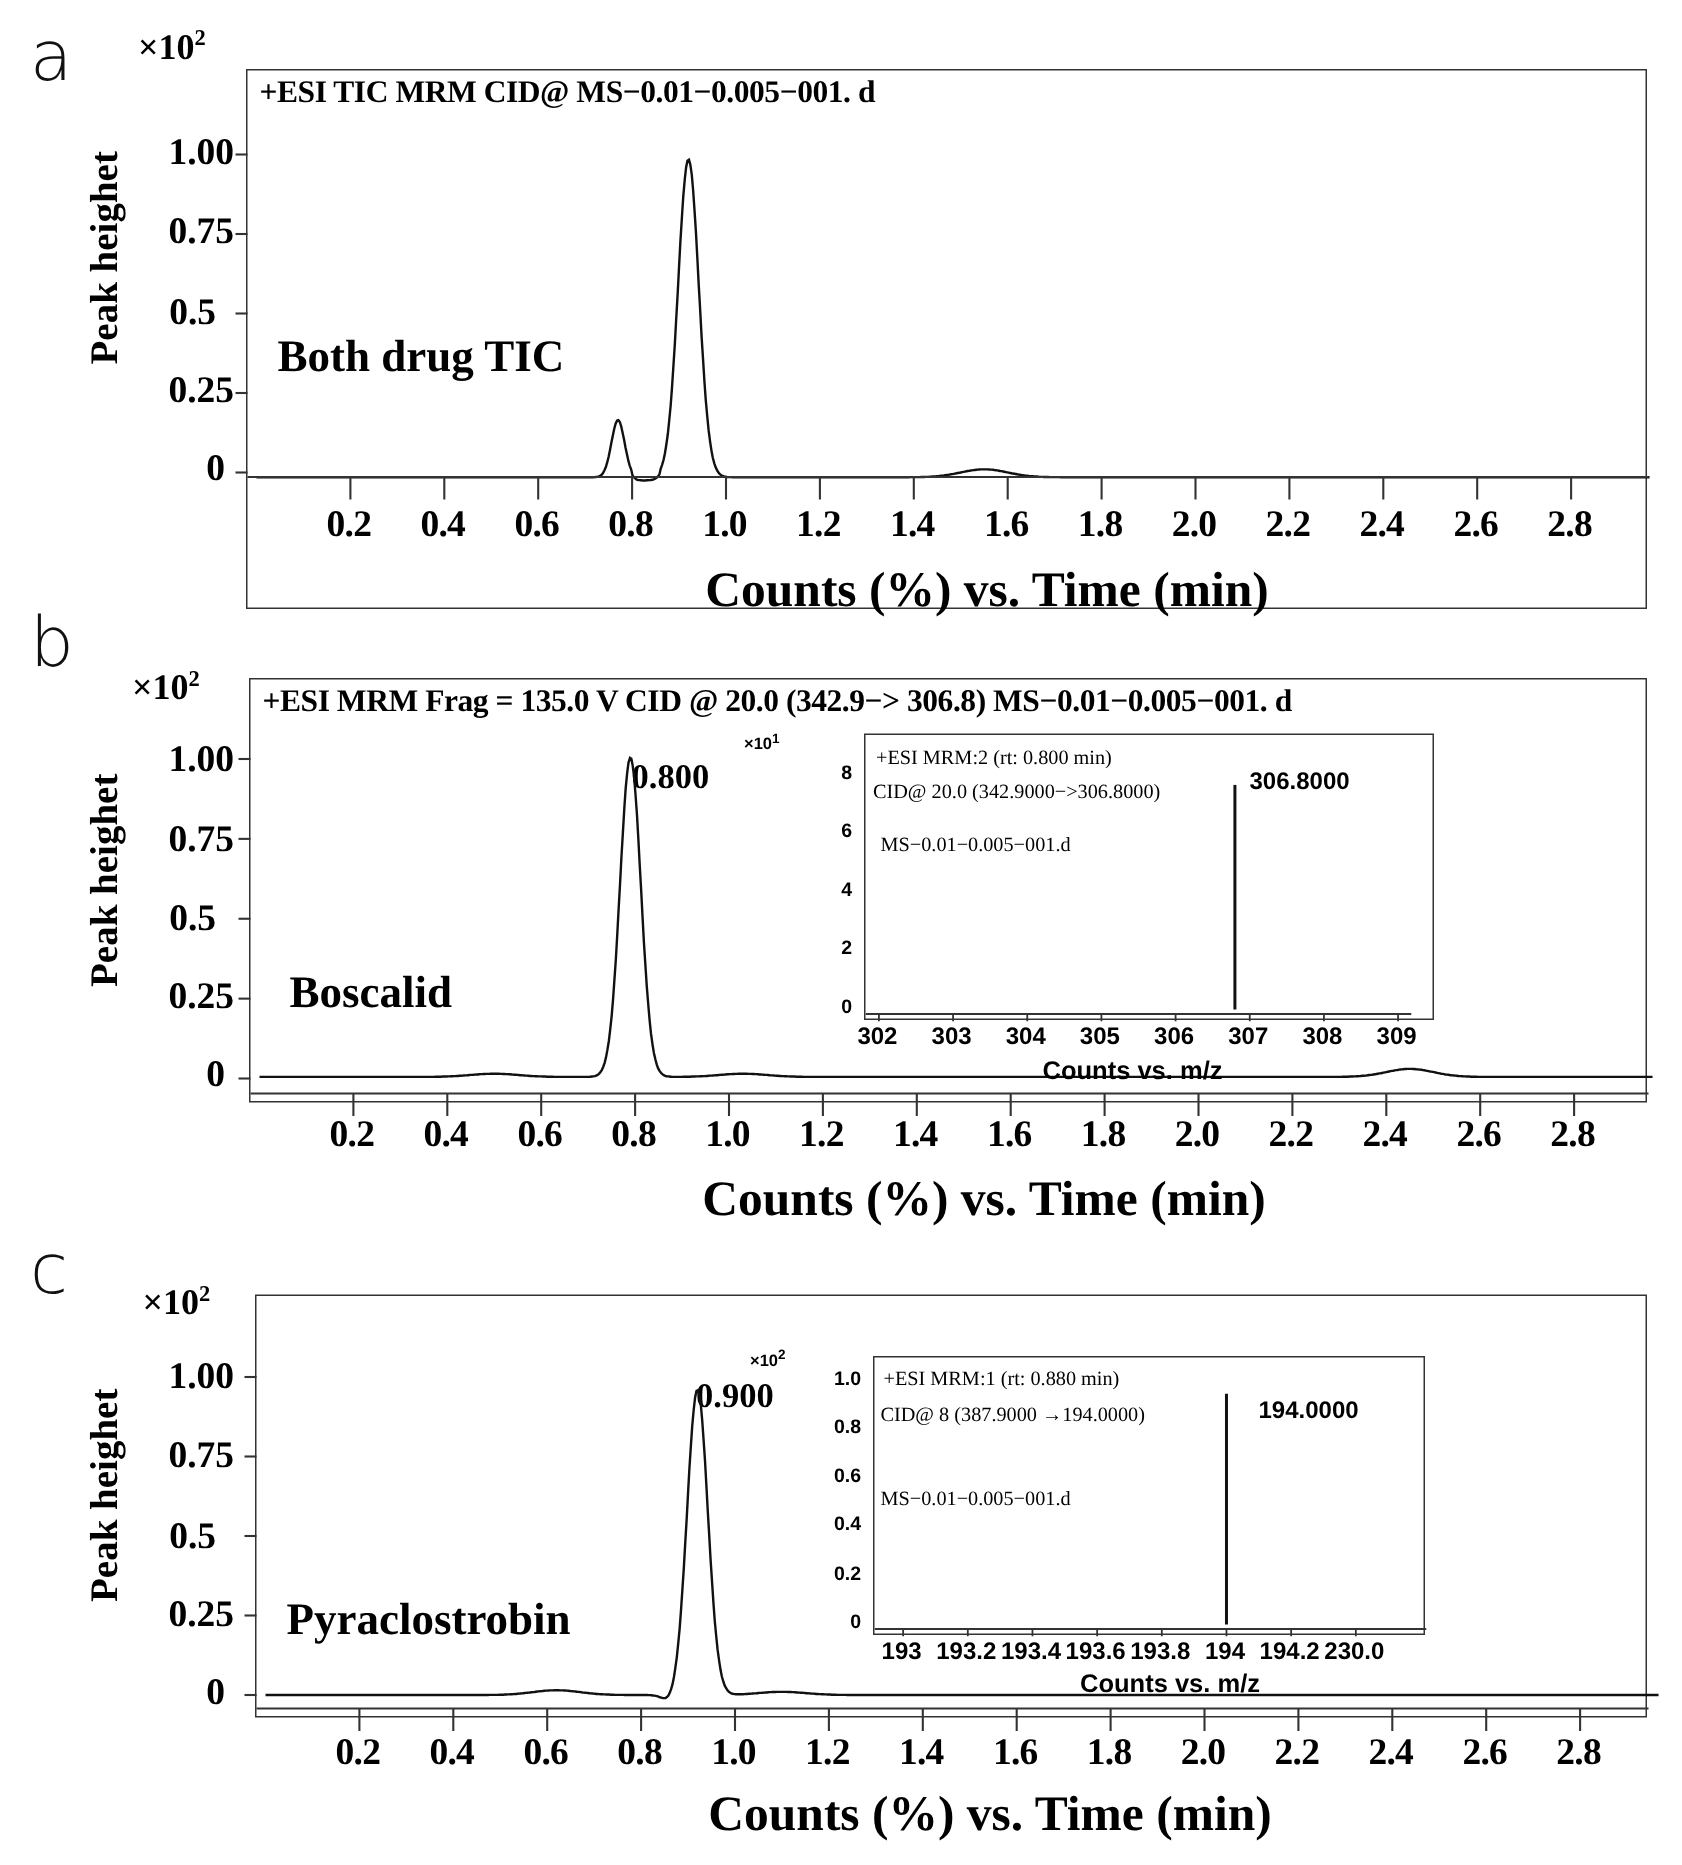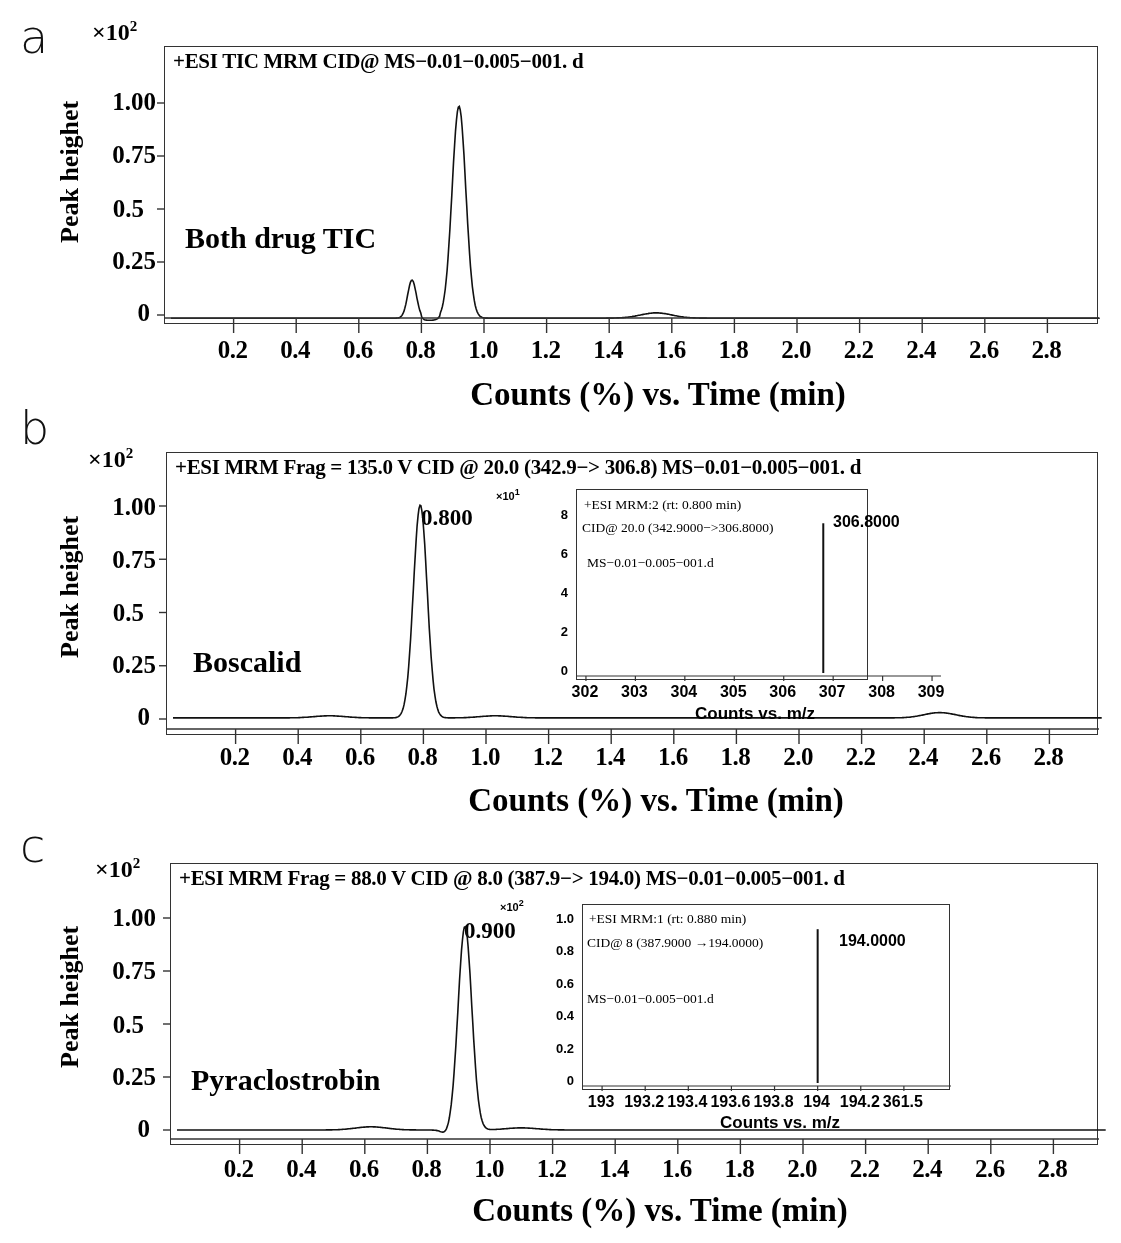--- a/index.html
+++ b/index.html
@@ -34,21 +34,21 @@
   <div class="panel-letter" style="top:14px;">a</div>
   <div class="scale-note" style="left:92px;top:18px;"><span>×10</span><sup>2</sup></div>
   <div class="ylabel" style="left:0px;top:158px;width:140px;">Peak heighet</div>
   <div>
     <div class="ytick" style="left:76px;top:88px;">1.00</div>
     <div class="ytick" style="left:76px;top:141px;">0.75</div>
     <div class="ytick" style="left:64px;top:195px;">0.5</div>
     <div class="ytick" style="left:76px;top:247px;">0.25</div>
     <div class="ytick" style="left:70px;top:299px;">0</div>
   </div>
-  <div class="plot" style="left:164px;top:46px;width:934px;height:278px;">
+  <div class="plot" style="left:164px;top:46px;width:934px;height:360px;">
     <div class="plot-title">+ESI TIC MRM CID@ MS−0.01−0.005−001. d</div>
     <div class="annot" style="left:20px;top:174px;">Both drug TIC</div>
     <svg class="main" width="934" height="278" id="svg-a">
         <path d="M6.0 271.2 L6.9 271.2 L7.9 271.2 L8.8 271.2 L9.8 271.2 L10.7 271.2 L11.6 271.2 L12.6 271.2 L13.5 271.2 L14.5 271.2 L15.4 271.2 L16.3 271.2 L17.3 271.2 L18.2 271.2 L19.1 271.2 L20.1 271.2 L21.0 271.2 L22.0 271.2 L22.9 271.2 L23.8 271.2 L24.8 271.2 L25.7 271.2 L26.7 271.2 L27.6 271.2 L28.5 271.2 L29.5 271.2 L30.4 271.2 L31.4 271.2 L32.3 271.2 L33.2 271.2 L34.2 271.2 L35.1 271.2 L36.0 271.2 L37.0 271.2 L37.9 271.2 L38.9 271.2 L39.8 271.2 L40.7 271.2 L41.7 271.2 L42.6 271.2 L43.6 271.2 L44.5 271.2 L45.4 271.2 L46.4 271.2 L47.3 271.2 L48.3 271.2 L49.2 271.2 L50.1 271.2 L51.1 271.2 L52.0 271.2 L53.0 271.2 L53.9 271.2 L54.8 271.2 L55.8 271.2 L56.7 271.2 L57.6 271.2 L58.6 271.2 L59.5 271.2 L60.5 271.2 L61.4 271.2 L62.3 271.2 L63.3 271.2 L64.2 271.2 L65.2 271.2 L66.1 271.2 L67.0 271.2 L68.0 271.2 L68.9 271.2 L69.9 271.2 L70.8 271.2 L71.7 271.2 L72.7 271.2 L73.6 271.2 L74.5 271.2 L75.5 271.2 L76.4 271.2 L77.4 271.2 L78.3 271.2 L79.2 271.2 L80.2 271.2 L81.1 271.2 L82.1 271.2 L83.0 271.2 L83.9 271.2 L84.9 271.2 L85.8 271.2 L86.8 271.2 L87.7 271.2 L88.6 271.2 L89.6 271.2 L90.5 271.2 L91.4 271.2 L92.4 271.2 L93.3 271.2 L94.3 271.2 L95.2 271.2 L96.1 271.2 L97.1 271.2 L98.0 271.2 L99.0 271.2 L99.9 271.2 L100.8 271.2 L101.8 271.2 L102.7 271.2 L103.7 271.2 L104.6 271.2 L105.5 271.2 L106.5 271.2 L107.4 271.2 L108.4 271.2 L109.3 271.2 L110.2 271.2 L111.2 271.2 L112.1 271.2 L113.0 271.2 L114.0 271.2 L114.9 271.2 L115.9 271.2 L116.8 271.2 L117.7 271.2 L118.7 271.2 L119.6 271.2 L120.6 271.2 L121.5 271.2 L122.4 271.2 L123.4 271.2 L124.3 271.2 L125.3 271.2 L126.2 271.2 L127.1 271.2 L128.1 271.2 L129.0 271.2 L129.9 271.2 L130.9 271.2 L131.8 271.2 L132.8 271.2 L133.7 271.2 L134.6 271.2 L135.6 271.2 L136.5 271.2 L137.5 271.2 L138.4 271.2 L139.3 271.2 L140.3 271.2 L141.2 271.2 L142.2 271.2 L143.1 271.2 L144.0 271.2 L145.0 271.2 L145.9 271.2 L146.9 271.2 L147.8 271.2 L148.7 271.2 L149.7 271.2 L150.6 271.2 L151.5 271.2 L152.5 271.2 L153.4 271.2 L154.4 271.2 L155.3 271.2 L156.2 271.2 L157.2 271.2 L158.1 271.2 L159.1 271.2 L160.0 271.2 L160.9 271.2 L161.9 271.2 L162.8 271.2 L163.8 271.2 L164.7 271.2 L165.6 271.2 L166.6 271.2 L167.5 271.2 L168.4 271.2 L169.4 271.2 L170.3 271.2 L171.3 271.2 L172.2 271.2 L173.1 271.2 L174.1 271.2 L175.0 271.2 L176.0 271.2 L176.9 271.2 L177.8 271.2 L178.8 271.2 L179.7 271.2 L180.7 271.2 L181.6 271.2 L182.5 271.2 L183.5 271.2 L184.4 271.2 L185.3 271.2 L186.3 271.2 L187.2 271.2 L188.2 271.2 L189.1 271.2 L190.0 271.2 L191.0 271.2 L191.9 271.2 L192.9 271.2 L193.8 271.2 L194.7 271.2 L195.7 271.2 L196.6 271.2 L197.6 271.2 L198.5 271.2 L199.4 271.2 L200.4 271.2 L201.3 271.2 L202.3 271.2 L203.2 271.2 L204.1 271.2 L205.1 271.2 L206.0 271.2 L206.9 271.2 L207.9 271.2 L208.8 271.2 L209.8 271.2 L210.7 271.2 L211.6 271.2 L212.6 271.2 L213.5 271.2 L214.5 271.2 L215.4 271.2 L216.3 271.2 L217.3 271.2 L218.2 271.2 L219.2 271.2 L220.1 271.2 L221.0 271.2 L222.0 271.2 L222.9 271.2 L223.8 271.2 L224.8 271.2 L225.7 271.2 L226.7 271.2 L227.6 271.2 L228.5 271.2 L229.5 271.2 L230.4 271.2 L231.4 271.1 L232.3 271.0 L233.2 270.9 L234.2 270.7 L235.1 270.2 L236.1 269.5 L237.0 268.4 L237.9 266.7 L238.9 264.4 L239.8 261.3 L240.8 257.4 L241.7 252.9 L242.6 248.0 L243.6 243.2 L244.5 238.8 L245.4 235.4 L246.4 233.4 L247.3 233.1 L248.3 234.5 L249.2 237.5 L250.1 241.6 L251.1 246.4 L252.0 251.3 L253.0 256.0 L253.9 260.1 L254.8 263.4 L255.8 266.0 L256.7 270.0 L257.7 271.3 L258.6 272.1 L259.5 272.7 L260.5 273.0 L261.4 273.1 L262.3 273.2 L263.3 273.3 L264.2 273.3 L265.2 273.3 L266.1 273.2 L267.0 273.2 L268.0 273.1 L268.9 273.0 L269.9 272.8 L270.8 272.6 L271.7 272.1 L272.7 271.5 L273.6 270.6 L274.6 269.3 L275.5 265.4 L276.4 262.9 L277.4 259.5 L278.3 255.2 L279.2 249.5 L280.2 242.5 L281.1 233.8 L282.1 223.5 L283.0 211.4 L283.9 197.6 L284.9 182.3 L285.8 165.7 L286.8 148.4 L287.7 130.9 L288.6 113.9 L289.6 98.0 L290.5 84.1 L291.5 72.7 L292.4 64.6 L293.3 60.1 L294.3 59.4 L295.2 62.7 L296.2 69.6 L297.1 80.0 L298.0 93.1 L299.0 108.4 L299.9 125.2 L300.8 142.6 L301.8 160.0 L302.7 176.9 L303.7 192.6 L304.6 207.0 L305.5 219.6 L306.5 230.6 L307.4 239.8 L308.4 247.4 L309.3 253.4 L310.2 258.2 L311.2 261.9 L312.1 264.6 L313.1 266.6 L314.0 268.1 L314.9 269.1 L315.9 269.8 L316.8 270.3 L317.7 270.6 L318.7 270.8 L319.6 271.0 L320.6 271.1 L321.5 271.1 L322.4 271.1 L323.4 271.2 L324.3 271.2 L325.3 271.2 L326.2 271.2 L327.1 271.2 L328.1 271.2 L329.0 271.2 L330.0 271.2 L330.9 271.2 L331.8 271.2 L332.8 271.2 L333.7 271.2 L334.6 271.2 L335.6 271.2 L336.5 271.2 L337.5 271.2 L338.4 271.2 L339.3 271.2 L340.3 271.2 L341.2 271.2 L342.2 271.2 L343.1 271.2 L344.0 271.2 L345.0 271.2 L345.9 271.2 L346.9 271.2 L347.8 271.2 L348.7 271.2 L349.7 271.2 L350.6 271.2 L351.6 271.2 L352.5 271.2 L353.4 271.2 L354.4 271.2 L355.3 271.2 L356.2 271.2 L357.2 271.2 L358.1 271.2 L359.1 271.2 L360.0 271.2 L360.9 271.2 L361.9 271.2 L362.8 271.2 L363.8 271.2 L364.7 271.2 L365.6 271.2 L366.6 271.2 L367.5 271.2 L368.5 271.2 L369.4 271.2 L370.3 271.2 L371.3 271.2 L372.2 271.2 L373.1 271.2 L374.1 271.2 L375.0 271.2 L376.0 271.2 L376.9 271.2 L377.8 271.2 L378.8 271.2 L379.7 271.2 L380.7 271.2 L381.6 271.2 L382.5 271.2 L383.5 271.2 L384.4 271.2 L385.4 271.2 L386.3 271.2 L387.2 271.2 L388.2 271.2 L389.1 271.2 L390.1 271.2 L391.0 271.2 L391.9 271.2 L392.9 271.2 L393.8 271.2 L394.7 271.2 L395.7 271.2 L396.6 271.2 L397.6 271.2 L398.5 271.2 L399.4 271.2 L400.4 271.2 L401.3 271.2 L402.3 271.2 L403.2 271.2 L404.1 271.2 L405.1 271.2 L406.0 271.2 L407.0 271.2 L407.9 271.2 L408.8 271.2 L409.8 271.2 L410.7 271.2 L411.6 271.2 L412.6 271.2 L413.5 271.2 L414.5 271.2 L415.4 271.2 L416.3 271.2 L417.3 271.2 L418.2 271.2 L419.2 271.2 L420.1 271.2 L421.0 271.2 L422.0 271.2 L422.9 271.2 L423.9 271.2 L424.8 271.2 L425.7 271.2 L426.7 271.2 L427.6 271.2 L428.5 271.2 L429.5 271.2 L430.4 271.2 L431.4 271.2 L432.3 271.2 L433.2 271.2 L434.2 271.2 L435.1 271.2 L436.1 271.2 L437.0 271.2 L437.9 271.2 L438.9 271.2 L439.8 271.2 L440.8 271.2 L441.7 271.1 L442.6 271.1 L443.6 271.1 L444.5 271.1 L445.5 271.1 L446.4 271.1 L447.3 271.1 L448.3 271.1 L449.2 271.0 L450.1 271.0 L451.1 271.0 L452.0 270.9 L453.0 270.9 L453.9 270.9 L454.8 270.8 L455.8 270.8 L456.7 270.7 L457.7 270.6 L458.6 270.6 L459.5 270.5 L460.5 270.4 L461.4 270.3 L462.4 270.2 L463.3 270.1 L464.2 270.0 L465.2 269.8 L466.1 269.7 L467.0 269.6 L468.0 269.4 L468.9 269.2 L469.9 269.1 L470.8 268.9 L471.7 268.7 L472.7 268.5 L473.6 268.3 L474.6 268.2 L475.5 268.0 L476.4 267.8 L477.4 267.6 L478.3 267.4 L479.3 267.2 L480.2 267.0 L481.1 266.9 L482.1 266.7 L483.0 266.6 L484.0 266.4 L484.9 266.3 L485.8 266.2 L486.8 266.1 L487.7 266.0 L488.6 265.9 L489.6 265.9 L490.5 265.9 L491.5 265.9 L492.4 265.9 L493.3 265.9 L494.3 266.0 L495.2 266.1 L496.2 266.1 L497.1 266.2 L498.0 266.4 L499.0 266.5 L499.9 266.6 L500.9 266.8 L501.8 267.0 L502.7 267.1 L503.7 267.3 L504.6 267.5 L505.5 267.7 L506.5 267.9 L507.4 268.1 L508.4 268.3 L509.3 268.5 L510.2 268.7 L511.2 268.8 L512.1 269.0 L513.1 269.2 L514.0 269.4 L514.9 269.5 L515.9 269.7 L516.8 269.8 L517.8 269.9 L518.7 270.1 L519.6 270.2 L520.6 270.3 L521.5 270.4 L522.4 270.5 L523.4 270.5 L524.3 270.6 L525.3 270.7 L526.2 270.7 L527.1 270.8 L528.1 270.9 L529.0 270.9 L530.0 270.9 L530.9 271.0 L531.8 271.0 L532.8 271.0 L533.7 271.0 L534.7 271.1 L535.6 271.1 L536.5 271.1 L537.5 271.1 L538.4 271.1 L539.4 271.1 L540.3 271.1 L541.2 271.1 L542.2 271.2 L543.1 271.2 L544.0 271.2 L545.0 271.2 L545.9 271.2 L546.9 271.2 L547.8 271.2 L548.7 271.2 L549.7 271.2 L550.6 271.2 L551.6 271.2 L552.5 271.2 L553.4 271.2 L554.4 271.2 L555.3 271.2 L556.3 271.2 L557.2 271.2 L558.1 271.2 L559.1 271.2 L560.0 271.2 L560.9 271.2 L561.9 271.2 L562.8 271.2 L563.8 271.2 L564.7 271.2 L565.6 271.2 L566.6 271.2 L567.5 271.2 L568.5 271.2 L569.4 271.2 L570.3 271.2 L571.3 271.2 L572.2 271.2 L573.2 271.2 L574.1 271.2 L575.0 271.2 L576.0 271.2 L576.9 271.2 L577.9 271.2 L578.8 271.2 L579.7 271.2 L580.7 271.2 L581.6 271.2 L582.5 271.2 L583.5 271.2 L584.4 271.2 L585.4 271.2 L586.3 271.2 L587.2 271.2 L588.2 271.2 L589.1 271.2 L590.1 271.2 L591.0 271.2 L591.9 271.2 L592.9 271.2 L593.8 271.2 L594.8 271.2 L595.7 271.2 L596.6 271.2 L597.6 271.2 L598.5 271.2 L599.4 271.2 L600.4 271.2 L601.3 271.2 L602.3 271.2 L603.2 271.2 L604.1 271.2 L605.1 271.2 L606.0 271.2 L607.0 271.2 L607.9 271.2 L608.8 271.2 L609.8 271.2 L610.7 271.2 L611.7 271.2 L612.6 271.2 L613.5 271.2 L614.5 271.2 L615.4 271.2 L616.3 271.2 L617.3 271.2 L618.2 271.2 L619.2 271.2 L620.1 271.2 L621.0 271.2 L622.0 271.2 L622.9 271.2 L623.9 271.2 L624.8 271.2 L625.7 271.2 L626.7 271.2 L627.6 271.2 L628.6 271.2 L629.5 271.2 L630.4 271.2 L631.4 271.2 L632.3 271.2 L633.3 271.2 L634.2 271.2 L635.1 271.2 L636.1 271.2 L637.0 271.2 L637.9 271.2 L638.9 271.2 L639.8 271.2 L640.8 271.2 L641.7 271.2 L642.6 271.2 L643.6 271.2 L644.5 271.2 L645.5 271.2 L646.4 271.2 L647.3 271.2 L648.3 271.2 L649.2 271.2 L650.2 271.2 L651.1 271.2 L652.0 271.2 L653.0 271.2 L653.9 271.2 L654.8 271.2 L655.8 271.2 L656.7 271.2 L657.7 271.2 L658.6 271.2 L659.5 271.2 L660.5 271.2 L661.4 271.2 L662.4 271.2 L663.3 271.2 L664.2 271.2 L665.2 271.2 L666.1 271.2 L667.1 271.2 L668.0 271.2 L668.9 271.2 L669.9 271.2 L670.8 271.2 L671.8 271.2 L672.7 271.2 L673.6 271.2 L674.6 271.2 L675.5 271.2 L676.4 271.2 L677.4 271.2 L678.3 271.2 L679.3 271.2 L680.2 271.2 L681.1 271.2 L682.1 271.2 L683.0 271.2 L684.0 271.2 L684.9 271.2 L685.8 271.2 L686.8 271.2 L687.7 271.2 L688.7 271.2 L689.6 271.2 L690.5 271.2 L691.5 271.2 L692.4 271.2 L693.3 271.2 L694.3 271.2 L695.2 271.2 L696.2 271.2 L697.1 271.2 L698.0 271.2 L699.0 271.2 L699.9 271.2 L700.9 271.2 L701.8 271.2 L702.7 271.2 L703.7 271.2 L704.6 271.2 L705.6 271.2 L706.5 271.2 L707.4 271.2 L708.4 271.2 L709.3 271.2 L710.2 271.2 L711.2 271.2 L712.1 271.2 L713.1 271.2 L714.0 271.2 L714.9 271.2 L715.9 271.2 L716.8 271.2 L717.8 271.2 L718.7 271.2 L719.6 271.2 L720.6 271.2 L721.5 271.2 L722.5 271.2 L723.4 271.2 L724.3 271.2 L725.3 271.2 L726.2 271.2 L727.2 271.2 L728.1 271.2 L729.0 271.2 L730.0 271.2 L730.9 271.2 L731.8 271.2 L732.8 271.2 L733.7 271.2 L734.7 271.2 L735.6 271.2 L736.5 271.2 L737.5 271.2 L738.4 271.2 L739.4 271.2 L740.3 271.2 L741.2 271.2 L742.2 271.2 L743.1 271.2 L744.1 271.2 L745.0 271.2 L745.9 271.2 L746.9 271.2 L747.8 271.2 L748.7 271.2 L749.7 271.2 L750.6 271.2 L751.6 271.2 L752.5 271.2 L753.4 271.2 L754.4 271.2 L755.3 271.2 L756.3 271.2 L757.2 271.2 L758.1 271.2 L759.1 271.2 L760.0 271.2 L761.0 271.2 L761.9 271.2 L762.8 271.2 L763.8 271.2 L764.7 271.2 L765.7 271.2 L766.6 271.2 L767.5 271.2 L768.5 271.2 L769.4 271.2 L770.3 271.2 L771.3 271.2 L772.2 271.2 L773.2 271.2 L774.1 271.2 L775.0 271.2 L776.0 271.2 L776.9 271.2 L777.9 271.2 L778.8 271.2 L779.7 271.2 L780.7 271.2 L781.6 271.2 L782.6 271.2 L783.5 271.2 L784.4 271.2 L785.4 271.2 L786.3 271.2 L787.2 271.2 L788.2 271.2 L789.1 271.2 L790.1 271.2 L791.0 271.2 L791.9 271.2 L792.9 271.2 L793.8 271.2 L794.8 271.2 L795.7 271.2 L796.6 271.2 L797.6 271.2 L798.5 271.2 L799.5 271.2 L800.4 271.2 L801.3 271.2 L802.3 271.2 L803.2 271.2 L804.1 271.2 L805.1 271.2 L806.0 271.2 L807.0 271.2 L807.9 271.2 L808.8 271.2 L809.8 271.2 L810.7 271.2 L811.7 271.2 L812.6 271.2 L813.5 271.2 L814.5 271.2 L815.4 271.2 L816.4 271.2 L817.3 271.2 L818.2 271.2 L819.2 271.2 L820.1 271.2 L821.1 271.2 L822.0 271.2 L822.9 271.2 L823.9 271.2 L824.8 271.2 L825.7 271.2 L826.7 271.2 L827.6 271.2 L828.6 271.2 L829.5 271.2 L830.4 271.2 L831.4 271.2 L832.3 271.2 L833.3 271.2 L834.2 271.2 L835.1 271.2 L836.1 271.2 L837.0 271.2 L838.0 271.2 L838.9 271.2 L839.8 271.2 L840.8 271.2 L841.7 271.2 L842.6 271.2 L843.6 271.2 L844.5 271.2 L845.5 271.2 L846.4 271.2 L847.3 271.2 L848.3 271.2 L849.2 271.2 L850.2 271.2 L851.1 271.2 L852.0 271.2 L853.0 271.2 L853.9 271.2 L854.9 271.2 L855.8 271.2 L856.7 271.2 L857.7 271.2 L858.6 271.2 L859.6 271.2 L860.5 271.2 L861.4 271.2 L862.4 271.2 L863.3 271.2 L864.2 271.2 L865.2 271.2 L866.1 271.2 L867.1 271.2 L868.0 271.2 L868.9 271.2 L869.9 271.2 L870.8 271.2 L871.8 271.2 L872.7 271.2 L873.6 271.2 L874.6 271.2 L875.5 271.2 L876.5 271.2 L877.4 271.2 L878.3 271.2 L879.3 271.2 L880.2 271.2 L881.1 271.2 L882.1 271.2 L883.0 271.2 L884.0 271.2 L884.9 271.2 L885.8 271.2 L886.8 271.2 L887.7 271.2 L888.7 271.2 L889.6 271.2 L890.5 271.2 L891.5 271.2 L892.4 271.2 L893.4 271.2 L894.3 271.2 L895.2 271.2 L896.2 271.2 L897.1 271.2 L898.0 271.2 L899.0 271.2 L899.9 271.2 L900.9 271.2 L901.8 271.2 L902.7 271.2 L903.7 271.2 L904.6 271.2 L905.6 271.2 L906.5 271.2 L907.4 271.2 L908.4 271.2 L909.3 271.2 L910.3 271.2 L911.2 271.2 L912.1 271.2 L913.1 271.2 L914.0 271.2 L915.0 271.2 L915.9 271.2 L916.8 271.2 L917.8 271.2 L918.7 271.2 L919.6 271.2 L920.6 271.2 L921.5 271.2 L922.5 271.2 L923.4 271.2 L924.3 271.2 L925.3 271.2 L926.2 271.2 L927.2 271.2 L928.1 271.2 L929.0 271.2 L930.0 271.2 L930.9 271.2 L931.9 271.2 L932.8 271.2 L933.7 271.2 L934.7 271.2" fill="none" stroke="#111" stroke-width="1.6"></path>
         <line x1="0" y1="271" x2="934" y2="271" stroke="#333" stroke-width="1.4"></line>
         <line x1="-8" y1="56" x2="0" y2="56" stroke="#333" stroke-width="1.4"></line>
         <line x1="-8" y1="109" x2="0" y2="109" stroke="#333" stroke-width="1.4"></line>
         <line x1="-8" y1="162" x2="0" y2="162" stroke="#333" stroke-width="1.4"></line>
         <line x1="-8" y1="215" x2="0" y2="215" stroke="#333" stroke-width="1.4"></line>
         <line x1="-8" y1="268" x2="0" y2="268" stroke="#333" stroke-width="1.4"></line>
@@ -121,21 +121,21 @@
         <line x1="569.4" y1="276" x2="569.4" y2="291" stroke="#333" stroke-width="1.4"></line>
         <line x1="632" y1="276" x2="632" y2="291" stroke="#333" stroke-width="1.4"></line>
         <line x1="694.6" y1="276" x2="694.6" y2="291" stroke="#333" stroke-width="1.4"></line>
         <line x1="757.1999999999999" y1="276" x2="757.1999999999999" y2="291" stroke="#333" stroke-width="1.4"></line>
         <line x1="819.8000000000001" y1="276" x2="819.8000000000001" y2="291" stroke="#333" stroke-width="1.4"></line>
         <line x1="882.4" y1="276" x2="882.4" y2="291" stroke="#333" stroke-width="1.4"></line>
       </svg>
   </div>
   <div class="inset" style="left:540px;top:80px;width:410px;height:240px;" id="inset-b">
     <div class="inset-scale" style="left:-44px;top:2px;"><span>×10</span><sup>1</sup></div>
-    <div class="inset-box" style="left:36px;top:4px;width:292px;height:191px;">
+    <div class="inset-box" style="left:36px;top:4px;width:380px;height:191px;">
       <div class="inset-text" style="left:7px;top:7px;">+ESI MRM:2 (rt: 0.800 min)</div>
       <div class="inset-text" style="left:5px;top:30px;">CID@ 20.0 (342.9000−&gt;306.8000)</div>
       <div class="inset-text" style="left:10px;top:65px;">MS−0.01−0.005−001.d</div>
       <div class="inset-peak-label" style="left:256px;top:23px;">306.8000</div>
       <svg width="364" height="191" style="position:absolute;left:0;top:0;" id="isvg-b">
           <line x1="246.27777777777794" y1="183" x2="246.27777777777794" y2="33.27777777777777" stroke="#111" stroke-width="2"></line>
           <line x1="0" y1="186" x2="364" y2="186" stroke="#333" stroke-width="1.2"></line>
           <line x1="8.944444444445537" y1="186" x2="8.944444444445537" y2="191" stroke="#333" stroke-width="1.2"></line>
           <line x1="58.388888888889674" y1="186" x2="58.388888888889674" y2="191" stroke="#333" stroke-width="1.2"></line>
           <line x1="107.8333333333338" y1="186" x2="107.8333333333338" y2="191" stroke="#333" stroke-width="1.2"></line>
@@ -189,21 +189,20 @@
   <div class="scale-note" style="left:95px;top:40px;"><span>×10</span><sup>2</sup></div>
   <div class="ylabel" style="left:0px;top:168px;width:140px;">Peak heighet</div>
   <div>
     <div class="ytick" style="left:76px;top:89px;">1.00</div>
     <div class="ytick" style="left:76px;top:142px;">0.75</div>
     <div class="ytick" style="left:64px;top:196px;">0.5</div>
     <div class="ytick" style="left:76px;top:248px;">0.25</div>
     <div class="ytick" style="left:70px;top:300px;">0</div>
   </div>
   <div class="plot" style="left:170px;top:48px;width:928px;height:282px;">
-    <div class="plot-title">+ESI MRM Frag = 88.0 V CID @ 8.0 (387.9−&gt; 194.0) MS−0.01−0.005−001. d</div>
     <div class="annot" style="left:20px;top:199px;">Pyraclostrobin</div>
     <div class="rt-label" style="left:293px;top:54px;">0.900</div>
     <svg class="main" width="928" height="282" id="svg-c">
         <path d="M6.0 266.0 L6.9 266.0 L7.9 266.0 L8.8 266.0 L9.8 266.0 L10.7 266.0 L11.6 266.0 L12.6 266.0 L13.5 266.0 L14.5 266.0 L15.4 266.0 L16.3 266.0 L17.3 266.0 L18.2 266.0 L19.1 266.0 L20.1 266.0 L21.0 266.0 L22.0 266.0 L22.9 266.0 L23.8 266.0 L24.8 266.0 L25.7 266.0 L26.7 266.0 L27.6 266.0 L28.5 266.0 L29.5 266.0 L30.4 266.0 L31.4 266.0 L32.3 266.0 L33.2 266.0 L34.2 266.0 L35.1 266.0 L36.0 266.0 L37.0 266.0 L37.9 266.0 L38.9 266.0 L39.8 266.0 L40.7 266.0 L41.7 266.0 L42.6 266.0 L43.6 266.0 L44.5 266.0 L45.4 266.0 L46.4 266.0 L47.3 266.0 L48.3 266.0 L49.2 266.0 L50.1 266.0 L51.1 266.0 L52.0 266.0 L53.0 266.0 L53.9 266.0 L54.8 266.0 L55.8 266.0 L56.7 266.0 L57.6 266.0 L58.6 266.0 L59.5 266.0 L60.5 266.0 L61.4 266.0 L62.3 266.0 L63.3 266.0 L64.2 266.0 L65.2 266.0 L66.1 266.0 L67.0 266.0 L68.0 266.0 L68.9 266.0 L69.9 266.0 L70.8 266.0 L71.7 266.0 L72.7 266.0 L73.6 266.0 L74.5 266.0 L75.5 266.0 L76.4 266.0 L77.4 266.0 L78.3 266.0 L79.2 266.0 L80.2 266.0 L81.1 266.0 L82.1 266.0 L83.0 266.0 L83.9 266.0 L84.9 266.0 L85.8 266.0 L86.8 266.0 L87.7 266.0 L88.6 266.0 L89.6 266.0 L90.5 266.0 L91.4 266.0 L92.4 266.0 L93.3 266.0 L94.3 266.0 L95.2 266.0 L96.1 266.0 L97.1 266.0 L98.0 266.0 L99.0 266.0 L99.9 266.0 L100.8 266.0 L101.8 266.0 L102.7 266.0 L103.7 266.0 L104.6 266.0 L105.5 266.0 L106.5 266.0 L107.4 266.0 L108.4 266.0 L109.3 266.0 L110.2 266.0 L111.2 266.0 L112.1 266.0 L113.0 266.0 L114.0 266.0 L114.9 266.0 L115.9 266.0 L116.8 266.0 L117.7 266.0 L118.7 266.0 L119.6 266.0 L120.6 266.0 L121.5 266.0 L122.4 266.0 L123.4 266.0 L124.3 266.0 L125.3 266.0 L126.2 266.0 L127.1 266.0 L128.1 266.0 L129.0 266.0 L129.9 266.0 L130.9 266.0 L131.8 266.0 L132.8 266.0 L133.7 266.0 L134.6 266.0 L135.6 266.0 L136.5 266.0 L137.5 266.0 L138.4 266.0 L139.3 266.0 L140.3 266.0 L141.2 266.0 L142.2 266.0 L143.1 266.0 L144.0 266.0 L145.0 266.0 L145.9 266.0 L146.9 266.0 L147.8 266.0 L148.7 266.0 L149.7 266.0 L150.6 266.0 L151.5 266.0 L152.5 266.0 L153.4 266.0 L154.4 266.0 L155.3 265.9 L156.2 265.9 L157.2 265.9 L158.1 265.9 L159.1 265.9 L160.0 265.9 L160.9 265.9 L161.9 265.8 L162.8 265.8 L163.8 265.8 L164.7 265.8 L165.6 265.7 L166.6 265.7 L167.5 265.6 L168.4 265.6 L169.4 265.5 L170.3 265.5 L171.3 265.4 L172.2 265.3 L173.1 265.3 L174.1 265.2 L175.0 265.1 L176.0 265.0 L176.9 264.9 L177.8 264.8 L178.8 264.7 L179.7 264.6 L180.7 264.5 L181.6 264.4 L182.5 264.3 L183.5 264.2 L184.4 264.1 L185.3 264.0 L186.3 263.8 L187.2 263.7 L188.2 263.6 L189.1 263.5 L190.0 263.4 L191.0 263.3 L191.9 263.2 L192.9 263.1 L193.8 263.1 L194.7 263.0 L195.7 262.9 L196.6 262.9 L197.6 262.9 L198.5 262.8 L199.4 262.8 L200.4 262.8 L201.3 262.8 L202.3 262.9 L203.2 262.9 L204.1 262.9 L205.1 263.0 L206.0 263.0 L206.9 263.1 L207.9 263.2 L208.8 263.3 L209.8 263.4 L210.7 263.5 L211.6 263.6 L212.6 263.7 L213.5 263.8 L214.5 263.9 L215.4 264.0 L216.3 264.1 L217.3 264.3 L218.2 264.4 L219.2 264.5 L220.1 264.6 L221.0 264.7 L222.0 264.8 L222.9 264.9 L223.8 265.0 L224.8 265.1 L225.7 265.2 L226.7 265.3 L227.6 265.3 L228.5 265.4 L229.5 265.5 L230.4 265.5 L231.4 265.6 L232.3 265.6 L233.2 265.7 L234.2 265.7 L235.1 265.7 L236.1 265.8 L237.0 265.8 L237.9 265.8 L238.9 265.9 L239.8 265.9 L240.8 265.9 L241.7 265.9 L242.6 265.9 L243.6 265.9 L244.5 265.9 L245.4 266.0 L246.4 266.0 L247.3 266.0 L248.3 266.0 L249.2 266.0 L250.1 266.0 L251.1 266.0 L252.0 266.0 L253.0 266.0 L253.9 266.0 L254.8 266.0 L255.8 266.0 L256.7 266.0 L257.7 266.0 L258.6 266.0 L259.5 266.0 L260.5 266.0 L261.4 266.1 L262.3 266.1 L263.3 266.2 L264.2 266.3 L265.2 266.4 L266.1 266.6 L267.0 266.8 L268.0 267.1 L268.9 267.5 L269.9 267.8 L270.8 268.0 L271.7 268.1 L272.7 268.0 L273.6 267.4 L274.6 266.4 L275.5 264.6 L276.4 262.1 L277.4 258.6 L278.3 254.0 L279.2 248.1 L280.2 240.9 L281.1 232.1 L282.1 221.7 L283.0 209.6 L283.9 196.1 L284.9 181.1 L285.8 165.1 L286.8 148.4 L287.7 131.4 L288.6 115.0 L289.6 99.8 L290.5 86.4 L291.5 75.5 L292.4 67.7 L293.3 63.3 L294.3 62.7 L295.2 65.8 L296.2 72.5 L297.1 82.4 L298.0 95.1 L299.0 109.8 L299.9 125.8 L300.8 142.5 L301.8 159.3 L302.7 175.4 L303.7 190.6 L304.6 204.3 L305.5 216.5 L306.5 227.0 L307.4 235.8 L308.4 243.1 L309.3 248.9 L310.2 253.5 L311.2 257.0 L312.1 259.6 L313.1 261.5 L314.0 262.9 L314.9 263.9 L315.9 264.5 L316.8 265.0 L317.7 265.2 L318.7 265.4 L319.6 265.5 L320.6 265.5 L321.5 265.5 L322.4 265.5 L323.4 265.5 L324.3 265.5 L325.3 265.4 L326.2 265.3 L327.1 265.3 L328.1 265.2 L329.0 265.2 L330.0 265.1 L330.9 265.0 L331.8 264.9 L332.8 264.9 L333.7 264.8 L334.6 264.7 L335.6 264.6 L336.5 264.6 L337.5 264.5 L338.4 264.4 L339.3 264.3 L340.3 264.3 L341.2 264.2 L342.2 264.1 L343.1 264.1 L344.0 264.0 L345.0 264.0 L345.9 264.0 L346.9 263.9 L347.8 263.9 L348.7 263.9 L349.7 263.9 L350.6 263.9 L351.6 263.9 L352.5 263.9 L353.4 263.9 L354.4 264.0 L355.3 264.0 L356.2 264.0 L357.2 264.1 L358.1 264.1 L359.1 264.2 L360.0 264.3 L360.9 264.3 L361.9 264.4 L362.8 264.5 L363.8 264.5 L364.7 264.6 L365.6 264.7 L366.6 264.8 L367.5 264.8 L368.5 264.9 L369.4 265.0 L370.3 265.1 L371.3 265.1 L372.2 265.2 L373.1 265.3 L374.1 265.3 L375.0 265.4 L376.0 265.4 L376.9 265.5 L377.8 265.5 L378.8 265.6 L379.7 265.6 L380.7 265.7 L381.6 265.7 L382.5 265.7 L383.5 265.8 L384.4 265.8 L385.4 265.8 L386.3 265.8 L387.2 265.9 L388.2 265.9 L389.1 265.9 L390.1 265.9 L391.0 265.9 L391.9 265.9 L392.9 265.9 L393.8 266.0 L394.7 266.0 L395.7 266.0 L396.6 266.0 L397.6 266.0 L398.5 266.0 L399.4 266.0 L400.4 266.0 L401.3 266.0 L402.3 266.0 L403.2 266.0 L404.1 266.0 L405.1 266.0 L406.0 266.0 L407.0 266.0 L407.9 266.0 L408.8 266.0 L409.8 266.0 L410.7 266.0 L411.6 266.0 L412.6 266.0 L413.5 266.0 L414.5 266.0 L415.4 266.0 L416.3 266.0 L417.3 266.0 L418.2 266.0 L419.2 266.0 L420.1 266.0 L421.0 266.0 L422.0 266.0 L422.9 266.0 L423.9 266.0 L424.8 266.0 L425.7 266.0 L426.7 266.0 L427.6 266.0 L428.5 266.0 L429.5 266.0 L430.4 266.0 L431.4 266.0 L432.3 266.0 L433.2 266.0 L434.2 266.0 L435.1 266.0 L436.1 266.0 L437.0 266.0 L437.9 266.0 L438.9 266.0 L439.8 266.0 L440.8 266.0 L441.7 266.0 L442.6 266.0 L443.6 266.0 L444.5 266.0 L445.5 266.0 L446.4 266.0 L447.3 266.0 L448.3 266.0 L449.2 266.0 L450.1 266.0 L451.1 266.0 L452.0 266.0 L453.0 266.0 L453.9 266.0 L454.8 266.0 L455.8 266.0 L456.7 266.0 L457.7 266.0 L458.6 266.0 L459.5 266.0 L460.5 266.0 L461.4 266.0 L462.4 266.0 L463.3 266.0 L464.2 266.0 L465.2 266.0 L466.1 266.0 L467.0 266.0 L468.0 266.0 L468.9 266.0 L469.9 266.0 L470.8 266.0 L471.7 266.0 L472.7 266.0 L473.6 266.0 L474.6 266.0 L475.5 266.0 L476.4 266.0 L477.4 266.0 L478.3 266.0 L479.3 266.0 L480.2 266.0 L481.1 266.0 L482.1 266.0 L483.0 266.0 L484.0 266.0 L484.9 266.0 L485.8 266.0 L486.8 266.0 L487.7 266.0 L488.6 266.0 L489.6 266.0 L490.5 266.0 L491.5 266.0 L492.4 266.0 L493.3 266.0 L494.3 266.0 L495.2 266.0 L496.2 266.0 L497.1 266.0 L498.0 266.0 L499.0 266.0 L499.9 266.0 L500.9 266.0 L501.8 266.0 L502.7 266.0 L503.7 266.0 L504.6 266.0 L505.5 266.0 L506.5 266.0 L507.4 266.0 L508.4 266.0 L509.3 266.0 L510.2 266.0 L511.2 266.0 L512.1 266.0 L513.1 266.0 L514.0 266.0 L514.9 266.0 L515.9 266.0 L516.8 266.0 L517.8 266.0 L518.7 266.0 L519.6 266.0 L520.6 266.0 L521.5 266.0 L522.4 266.0 L523.4 266.0 L524.3 266.0 L525.3 266.0 L526.2 266.0 L527.1 266.0 L528.1 266.0 L529.0 266.0 L530.0 266.0 L530.9 266.0 L531.8 266.0 L532.8 266.0 L533.7 266.0 L534.7 266.0 L535.6 266.0 L536.5 266.0 L537.5 266.0 L538.4 266.0 L539.4 266.0 L540.3 266.0 L541.2 266.0 L542.2 266.0 L543.1 266.0 L544.0 266.0 L545.0 266.0 L545.9 266.0 L546.9 266.0 L547.8 266.0 L548.7 266.0 L549.7 266.0 L550.6 266.0 L551.6 266.0 L552.5 266.0 L553.4 266.0 L554.4 266.0 L555.3 266.0 L556.3 266.0 L557.2 266.0 L558.1 266.0 L559.1 266.0 L560.0 266.0 L560.9 266.0 L561.9 266.0 L562.8 266.0 L563.8 266.0 L564.7 266.0 L565.6 266.0 L566.6 266.0 L567.5 266.0 L568.5 266.0 L569.4 266.0 L570.3 266.0 L571.3 266.0 L572.2 266.0 L573.2 266.0 L574.1 266.0 L575.0 266.0 L576.0 266.0 L576.9 266.0 L577.9 266.0 L578.8 266.0 L579.7 266.0 L580.7 266.0 L581.6 266.0 L582.5 266.0 L583.5 266.0 L584.4 266.0 L585.4 266.0 L586.3 266.0 L587.2 266.0 L588.2 266.0 L589.1 266.0 L590.1 266.0 L591.0 266.0 L591.9 266.0 L592.9 266.0 L593.8 266.0 L594.8 266.0 L595.7 266.0 L596.6 266.0 L597.6 266.0 L598.5 266.0 L599.4 266.0 L600.4 266.0 L601.3 266.0 L602.3 266.0 L603.2 266.0 L604.1 266.0 L605.1 266.0 L606.0 266.0 L607.0 266.0 L607.9 266.0 L608.8 266.0 L609.8 266.0 L610.7 266.0 L611.7 266.0 L612.6 266.0 L613.5 266.0 L614.5 266.0 L615.4 266.0 L616.3 266.0 L617.3 266.0 L618.2 266.0 L619.2 266.0 L620.1 266.0 L621.0 266.0 L622.0 266.0 L622.9 266.0 L623.9 266.0 L624.8 266.0 L625.7 266.0 L626.7 266.0 L627.6 266.0 L628.6 266.0 L629.5 266.0 L630.4 266.0 L631.4 266.0 L632.3 266.0 L633.3 266.0 L634.2 266.0 L635.1 266.0 L636.1 266.0 L637.0 266.0 L637.9 266.0 L638.9 266.0 L639.8 266.0 L640.8 266.0 L641.7 266.0 L642.6 266.0 L643.6 266.0 L644.5 266.0 L645.5 266.0 L646.4 266.0 L647.3 266.0 L648.3 266.0 L649.2 266.0 L650.2 266.0 L651.1 266.0 L652.0 266.0 L653.0 266.0 L653.9 266.0 L654.8 266.0 L655.8 266.0 L656.7 266.0 L657.7 266.0 L658.6 266.0 L659.5 266.0 L660.5 266.0 L661.4 266.0 L662.4 266.0 L663.3 266.0 L664.2 266.0 L665.2 266.0 L666.1 266.0 L667.1 266.0 L668.0 266.0 L668.9 266.0 L669.9 266.0 L670.8 266.0 L671.8 266.0 L672.7 266.0 L673.6 266.0 L674.6 266.0 L675.5 266.0 L676.4 266.0 L677.4 266.0 L678.3 266.0 L679.3 266.0 L680.2 266.0 L681.1 266.0 L682.1 266.0 L683.0 266.0 L684.0 266.0 L684.9 266.0 L685.8 266.0 L686.8 266.0 L687.7 266.0 L688.7 266.0 L689.6 266.0 L690.5 266.0 L691.5 266.0 L692.4 266.0 L693.3 266.0 L694.3 266.0 L695.2 266.0 L696.2 266.0 L697.1 266.0 L698.0 266.0 L699.0 266.0 L699.9 266.0 L700.9 266.0 L701.8 266.0 L702.7 266.0 L703.7 266.0 L704.6 266.0 L705.6 266.0 L706.5 266.0 L707.4 266.0 L708.4 266.0 L709.3 266.0 L710.2 266.0 L711.2 266.0 L712.1 266.0 L713.1 266.0 L714.0 266.0 L714.9 266.0 L715.9 266.0 L716.8 266.0 L717.8 266.0 L718.7 266.0 L719.6 266.0 L720.6 266.0 L721.5 266.0 L722.5 266.0 L723.4 266.0 L724.3 266.0 L725.3 266.0 L726.2 266.0 L727.2 266.0 L728.1 266.0 L729.0 266.0 L730.0 266.0 L730.9 266.0 L731.8 266.0 L732.8 266.0 L733.7 266.0 L734.7 266.0 L735.6 266.0 L736.5 266.0 L737.5 266.0 L738.4 266.0 L739.4 266.0 L740.3 266.0 L741.2 266.0 L742.2 266.0 L743.1 266.0 L744.1 266.0 L745.0 266.0 L745.9 266.0 L746.9 266.0 L747.8 266.0 L748.7 266.0 L749.7 266.0 L750.6 266.0 L751.6 266.0 L752.5 266.0 L753.4 266.0 L754.4 266.0 L755.3 266.0 L756.3 266.0 L757.2 266.0 L758.1 266.0 L759.1 266.0 L760.0 266.0 L761.0 266.0 L761.9 266.0 L762.8 266.0 L763.8 266.0 L764.7 266.0 L765.7 266.0 L766.6 266.0 L767.5 266.0 L768.5 266.0 L769.4 266.0 L770.3 266.0 L771.3 266.0 L772.2 266.0 L773.2 266.0 L774.1 266.0 L775.0 266.0 L776.0 266.0 L776.9 266.0 L777.9 266.0 L778.8 266.0 L779.7 266.0 L780.7 266.0 L781.6 266.0 L782.6 266.0 L783.5 266.0 L784.4 266.0 L785.4 266.0 L786.3 266.0 L787.2 266.0 L788.2 266.0 L789.1 266.0 L790.1 266.0 L791.0 266.0 L791.9 266.0 L792.9 266.0 L793.8 266.0 L794.8 266.0 L795.7 266.0 L796.6 266.0 L797.6 266.0 L798.5 266.0 L799.5 266.0 L800.4 266.0 L801.3 266.0 L802.3 266.0 L803.2 266.0 L804.1 266.0 L805.1 266.0 L806.0 266.0 L807.0 266.0 L807.9 266.0 L808.8 266.0 L809.8 266.0 L810.7 266.0 L811.7 266.0 L812.6 266.0 L813.5 266.0 L814.5 266.0 L815.4 266.0 L816.4 266.0 L817.3 266.0 L818.2 266.0 L819.2 266.0 L820.1 266.0 L821.1 266.0 L822.0 266.0 L822.9 266.0 L823.9 266.0 L824.8 266.0 L825.7 266.0 L826.7 266.0 L827.6 266.0 L828.6 266.0 L829.5 266.0 L830.4 266.0 L831.4 266.0 L832.3 266.0 L833.3 266.0 L834.2 266.0 L835.1 266.0 L836.1 266.0 L837.0 266.0 L838.0 266.0 L838.9 266.0 L839.8 266.0 L840.8 266.0 L841.7 266.0 L842.6 266.0 L843.6 266.0 L844.5 266.0 L845.5 266.0 L846.4 266.0 L847.3 266.0 L848.3 266.0 L849.2 266.0 L850.2 266.0 L851.1 266.0 L852.0 266.0 L853.0 266.0 L853.9 266.0 L854.9 266.0 L855.8 266.0 L856.7 266.0 L857.7 266.0 L858.6 266.0 L859.6 266.0 L860.5 266.0 L861.4 266.0 L862.4 266.0 L863.3 266.0 L864.2 266.0 L865.2 266.0 L866.1 266.0 L867.1 266.0 L868.0 266.0 L868.9 266.0 L869.9 266.0 L870.8 266.0 L871.8 266.0 L872.7 266.0 L873.6 266.0 L874.6 266.0 L875.5 266.0 L876.5 266.0 L877.4 266.0 L878.3 266.0 L879.3 266.0 L880.2 266.0 L881.1 266.0 L882.1 266.0 L883.0 266.0 L884.0 266.0 L884.9 266.0 L885.8 266.0 L886.8 266.0 L887.7 266.0 L888.7 266.0 L889.6 266.0 L890.5 266.0 L891.5 266.0 L892.4 266.0 L893.4 266.0 L894.3 266.0 L895.2 266.0 L896.2 266.0 L897.1 266.0 L898.0 266.0 L899.0 266.0 L899.9 266.0 L900.9 266.0 L901.8 266.0 L902.7 266.0 L903.7 266.0 L904.6 266.0 L905.6 266.0 L906.5 266.0 L907.4 266.0 L908.4 266.0 L909.3 266.0 L910.3 266.0 L911.2 266.0 L912.1 266.0 L913.1 266.0 L914.0 266.0 L915.0 266.0 L915.9 266.0 L916.8 266.0 L917.8 266.0 L918.7 266.0 L919.6 266.0 L920.6 266.0 L921.5 266.0 L922.5 266.0 L923.4 266.0 L924.3 266.0 L925.3 266.0 L926.2 266.0 L927.2 266.0 L928.1 266.0 L929.0 266.0 L930.0 266.0 L930.9 266.0 L931.9 266.0 L932.8 266.0 L933.7 266.0 L934.7 266.0" fill="none" stroke="#111" stroke-width="1.6"></path>
         <line x1="0" y1="275" x2="928" y2="275" stroke="#333" stroke-width="1.4"></line>
         <line x1="-8" y1="54" x2="0" y2="54" stroke="#333" stroke-width="1.4"></line>
         <line x1="-8" y1="107" x2="0" y2="107" stroke="#333" stroke-width="1.4"></line>
         <line x1="-8" y1="160" x2="0" y2="160" stroke="#333" stroke-width="1.4"></line>
         <line x1="-8" y1="213" x2="0" y2="213" stroke="#333" stroke-width="1.4"></line>
         <line x1="-8" y1="266" x2="0" y2="266" stroke="#333" stroke-width="1.4"></line>
@@ -252,21 +251,21 @@
         <div class="inset-ytick" style="left: 0px; top: 183px;">0</div>
       </div>
     <div id="ixt-c">
         <div class="inset-xtick" style="left: 61.0898px; top: 203px;">193</div>
         <div class="inset-xtick" style="left: 104.204px; top: 203px;">193.2</div>
         <div class="inset-xtick" style="left: 147.317px; top: 203px;">193.4</div>
         <div class="inset-xtick" style="left: 190.431px; top: 203px;">193.6</div>
         <div class="inset-xtick" style="left: 233.545px; top: 203px;">193.8</div>
         <div class="inset-xtick" style="left: 276.659px; top: 203px;">194</div>
         <div class="inset-xtick" style="left: 319.772px; top: 203px;">194.2</div>
-        <div class="inset-xtick" style="left: 362.886px; top: 203px;">361.5</div>
+        <div class="inset-xtick" style="left: 362.886px; top: 203px;">230.0</div>
       </div>
     <div class="inset-xlabel" style="left:240px;top:223px;">Counts vs. m/z</div>
   </div>
   <div id="xt-c">
       <div class="xtick" style="left: 238.6px; top: 340px;">0.2</div>
       <div class="xtick" style="left: 301.2px; top: 340px;">0.4</div>
       <div class="xtick" style="left: 363.8px; top: 340px;">0.6</div>
       <div class="xtick" style="left: 426.4px; top: 340px;">0.8</div>
       <div class="xtick" style="left: 489px; top: 340px;">1.0</div>
       <div class="xtick" style="left: 551.6px; top: 340px;">1.2</div>

